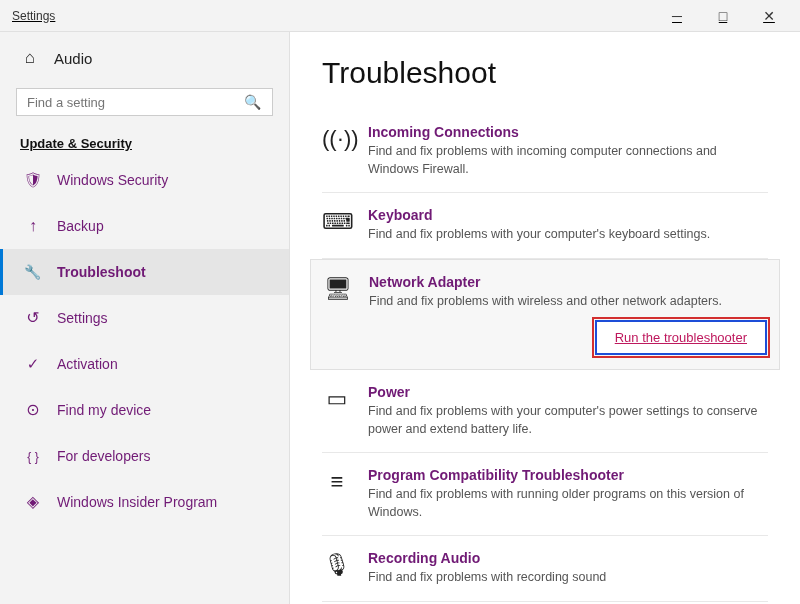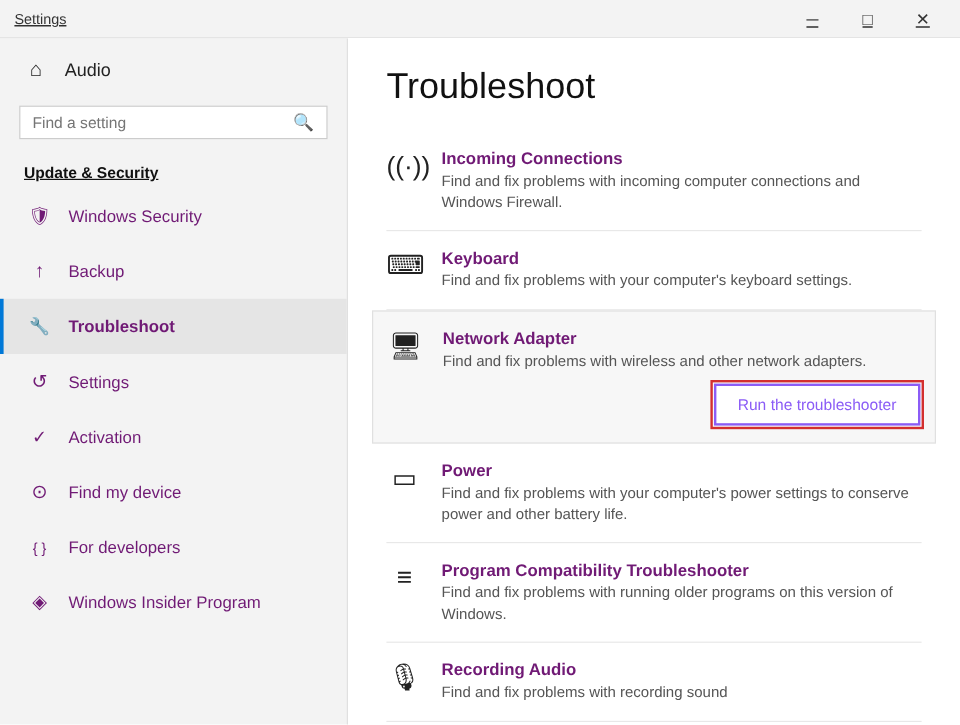--- a/index.html
+++ b/index.html
@@ -181,26 +181,27 @@
     }
 
     .run-btn-container {
       display: flex;
       justify-content: flex-end;
       margin-top: 10px;
     }
     .run-btn {
       padding: 8px 18px;
       background: #fff;
-      border: 2px solid #8b5cf6;
-      color: #8b5cf6;
+      border: 2px solid #1d4ed8;
+      color: #be185d;
       font-size: 13px;
       cursor: pointer;
       outline: 2px solid #d32f2f;
       outline-offset: 1px;
+      text-decoration: underline;
     }
 
     
     .i-home::before { content: "⌂"; }
     .i-shield::before { content: "🛡"; font-size: 15px; }
     .i-backup::before { content: "↑"; font-size: 16px; }
     .i-troubleshoot::before { content: "🔧"; font-size: 14px; }
     .i-recovery::before { content: "↺"; font-size: 16px; }
     .i-activation::before { content: "✓"; font-size: 15px; }
     .i-finddevice::before { content: "⊙"; font-size: 16px; }
@@ -297,21 +298,21 @@
         <div class="run-btn-container">
           <button class="run-btn">Run the troubleshooter</button>
         </div>
       </div>
     </div>
 
     <div class="troubleshoot-item">
       <span class="item-icon">▭</span>
       <div class="item-content">
         <div class="item-title">Power</div>
-        <div class="item-desc">Find and fix problems with your computer's power settings to conserve power and other battery life.</div>
+        <div class="item-desc">Find and fix problems with your computer's power settings to conserve power and extend battery life.</div>
       </div>
     </div>
 
     <div class="troubleshoot-item">
       <span class="item-icon">≡</span>
       <div class="item-content">
         <div class="item-title">Program Compatibility Troubleshooter</div>
         <div class="item-desc">Find and fix problems with running older programs on this version of Windows.</div>
       </div>
     </div>

